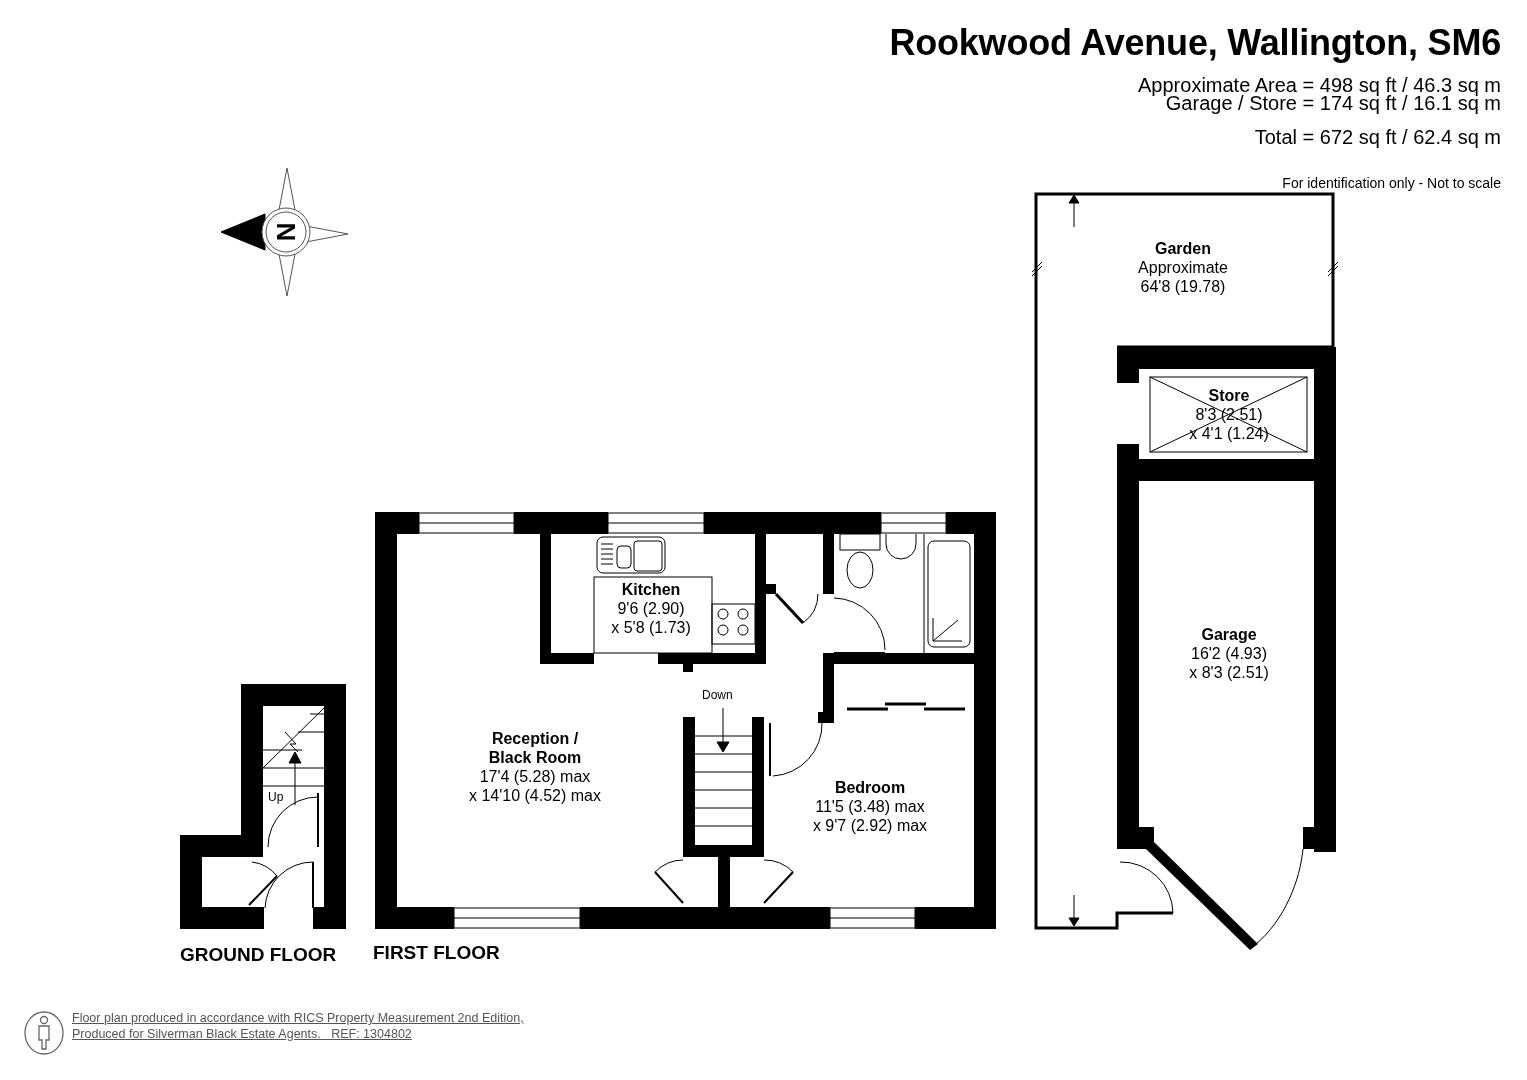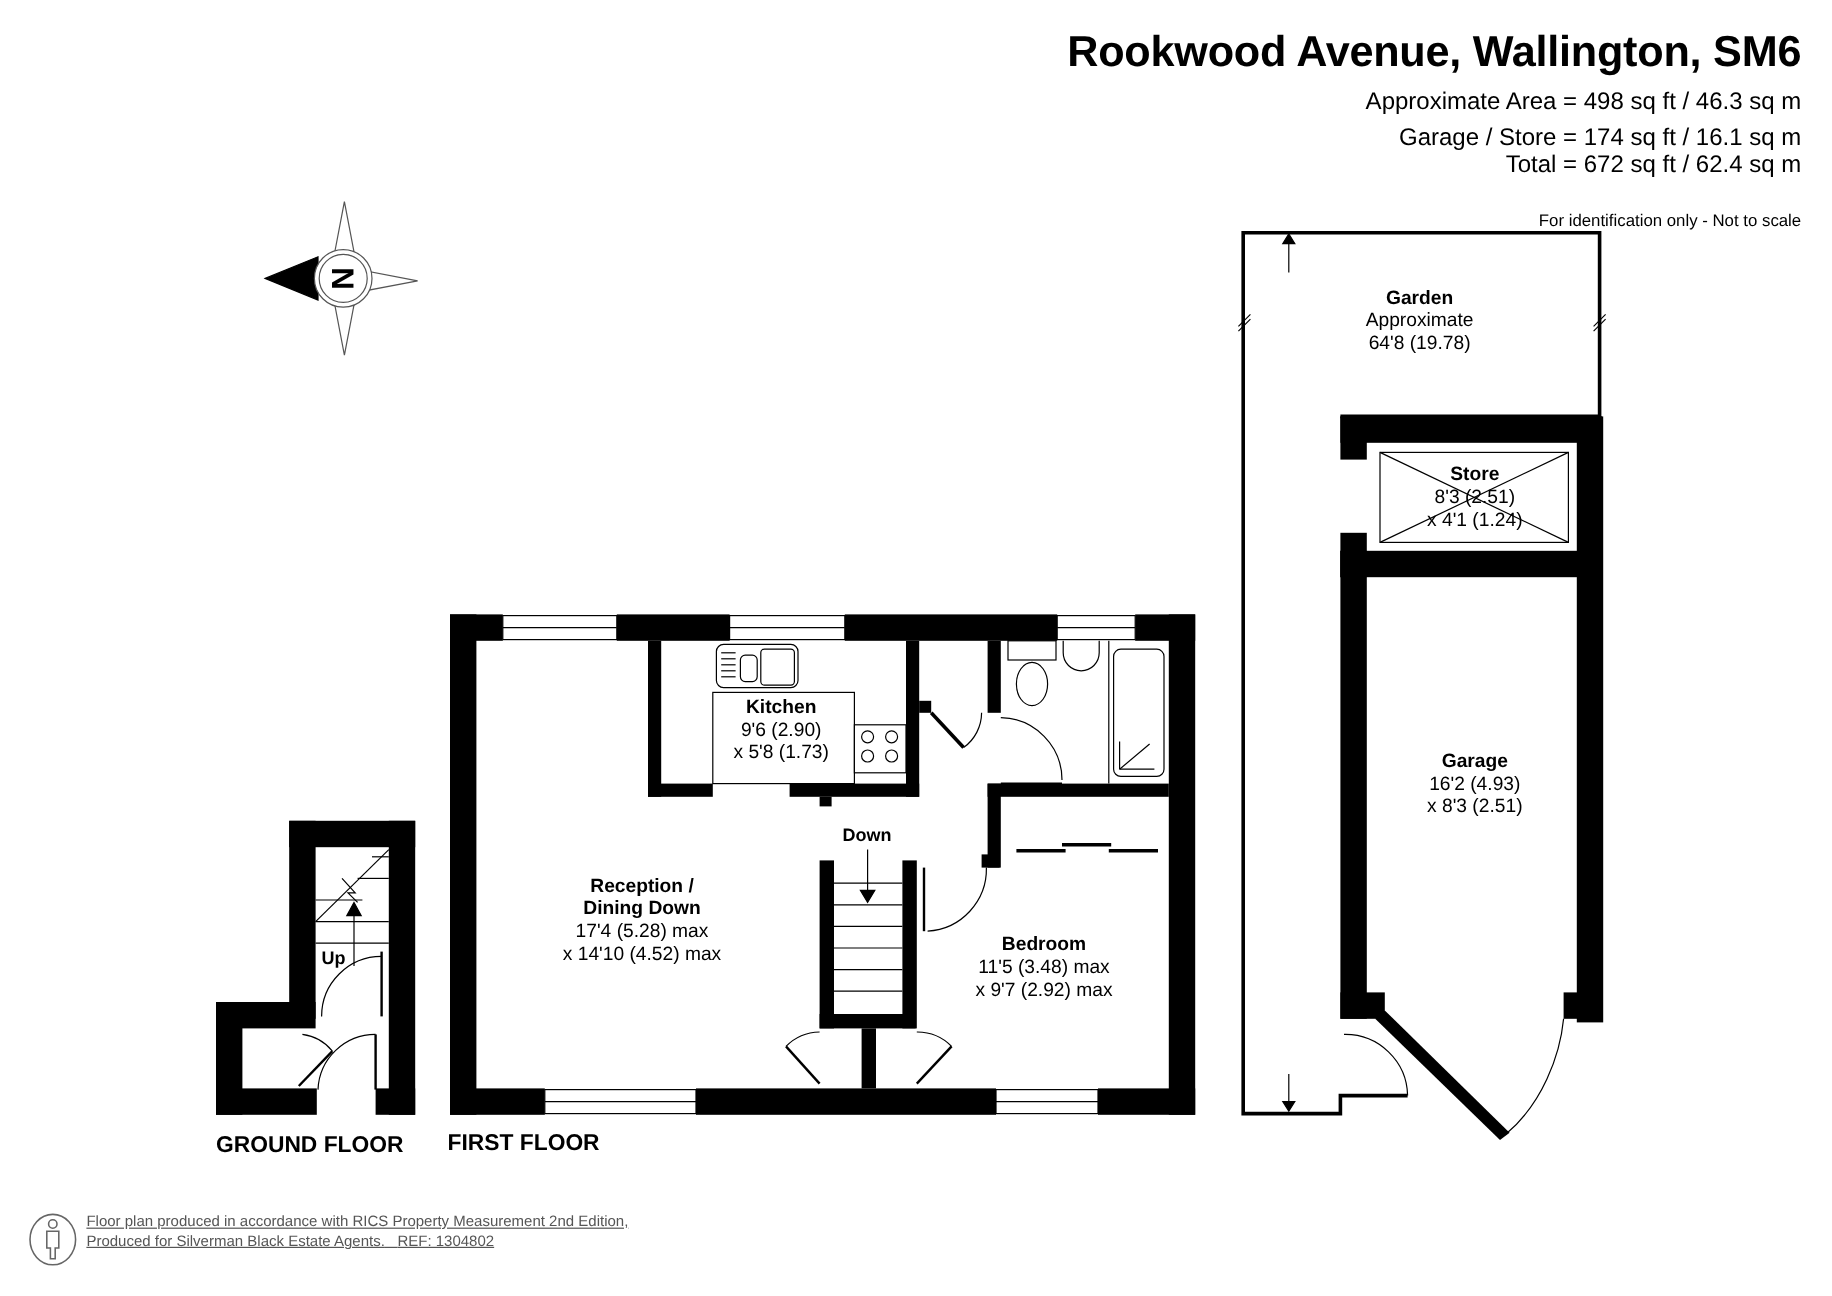--- a/index.html
+++ b/index.html
@@ -4,30 +4,30 @@
 <style>
   html,body{margin:0;padding:0;background:#fff;}
   body{width:1527px;height:1080px;position:relative;overflow:hidden;font-family:"Liberation Sans",sans-serif;color:#000;}
   .abs{position:absolute;}
   .title{right:26px;top:22px;font-size:36px;font-weight:bold;letter-spacing:-0.2px;white-space:nowrap;text-align:right;}
   .area{right:26px;font-size:20px;text-align:right;white-space:nowrap;}
   .note{right:26px;top:158px;font-size:14px;white-space:nowrap;margin-top:17px;}
   .room{position:absolute;text-align:center;font-size:16px;line-height:19px;white-space:nowrap;transform:translateX(-50%);}
   .room .nm{font-weight:bold;}
   .lbl{position:absolute;font-size:19px;font-weight:bold;white-space:nowrap;}
-  .small{position:absolute;font-size:15px;font-weight:bold;white-space:nowrap;}
+  .small{position:absolute;font-size:12px;font-weight:normal;white-space:nowrap;}
   .foot{position:absolute;left:72px;top:1010px;font-size:12.5px;line-height:16px;color:#555;white-space:nowrap;text-decoration:underline;}
   svg{position:absolute;left:0;top:0;}
 </style>
 </head>
 <body>
 
 <div class="abs title">Rookwood Avenue, Wallington, SM6</div>
 <div class="abs area" style="top:74px">Approximate Area = 498 sq ft / 46.3 sq m</div>
-<div class="abs area" style="top:104px">Garage / Store = 174 sq ft / 16.1 sq m</div>
+<div class="abs area" style="top:92px">Garage / Store = 174 sq ft / 16.1 sq m</div>
 <div class="abs area" style="top:126px">Total = 672 sq ft / 62.4 sq m</div>
 <div class="abs note">For identification only - Not to scale</div>
 
 <svg width="1527" height="1080" viewBox="0 0 1527 1080">
 
   <g fill="#fff" stroke="#555" stroke-width="1">
     <polygon points="287,168 295,210 279,210"></polygon>
     <polygon points="287,296 295,254 279,254"></polygon>
     <polygon points="348,234 306,226 306,242"></polygon>
     <polygon points="221,232 265,214 265,250" fill="#000" stroke="#000"></polygon>
@@ -207,21 +207,21 @@
   </g>
 </svg>
 
 <div class="room" style="left:651px;top:580px">
   <div class="nm">Kitchen</div>
   <div>9'6 (2.90)</div>
   <div>x 5'8 (1.73)</div>
 </div>
 <div class="room" style="left:535px;top:729px">
   <div class="nm">Reception /</div>
-  <div class="nm">Dining Down</div>
+  <div class="nm">Black Room</div>
   <div>17'4 (5.28) max</div>
   <div>x 14'10 (4.52) max</div>
 </div>
 <div class="room" style="left:870px;top:778px">
   <div class="nm">Bedroom</div>
   <div>11'5 (3.48) max</div>
   <div>x 9'7 (2.92) max</div>
 </div>
 <div class="room" style="left:1183px;top:239px">
   <div class="nm">Garden</div>

